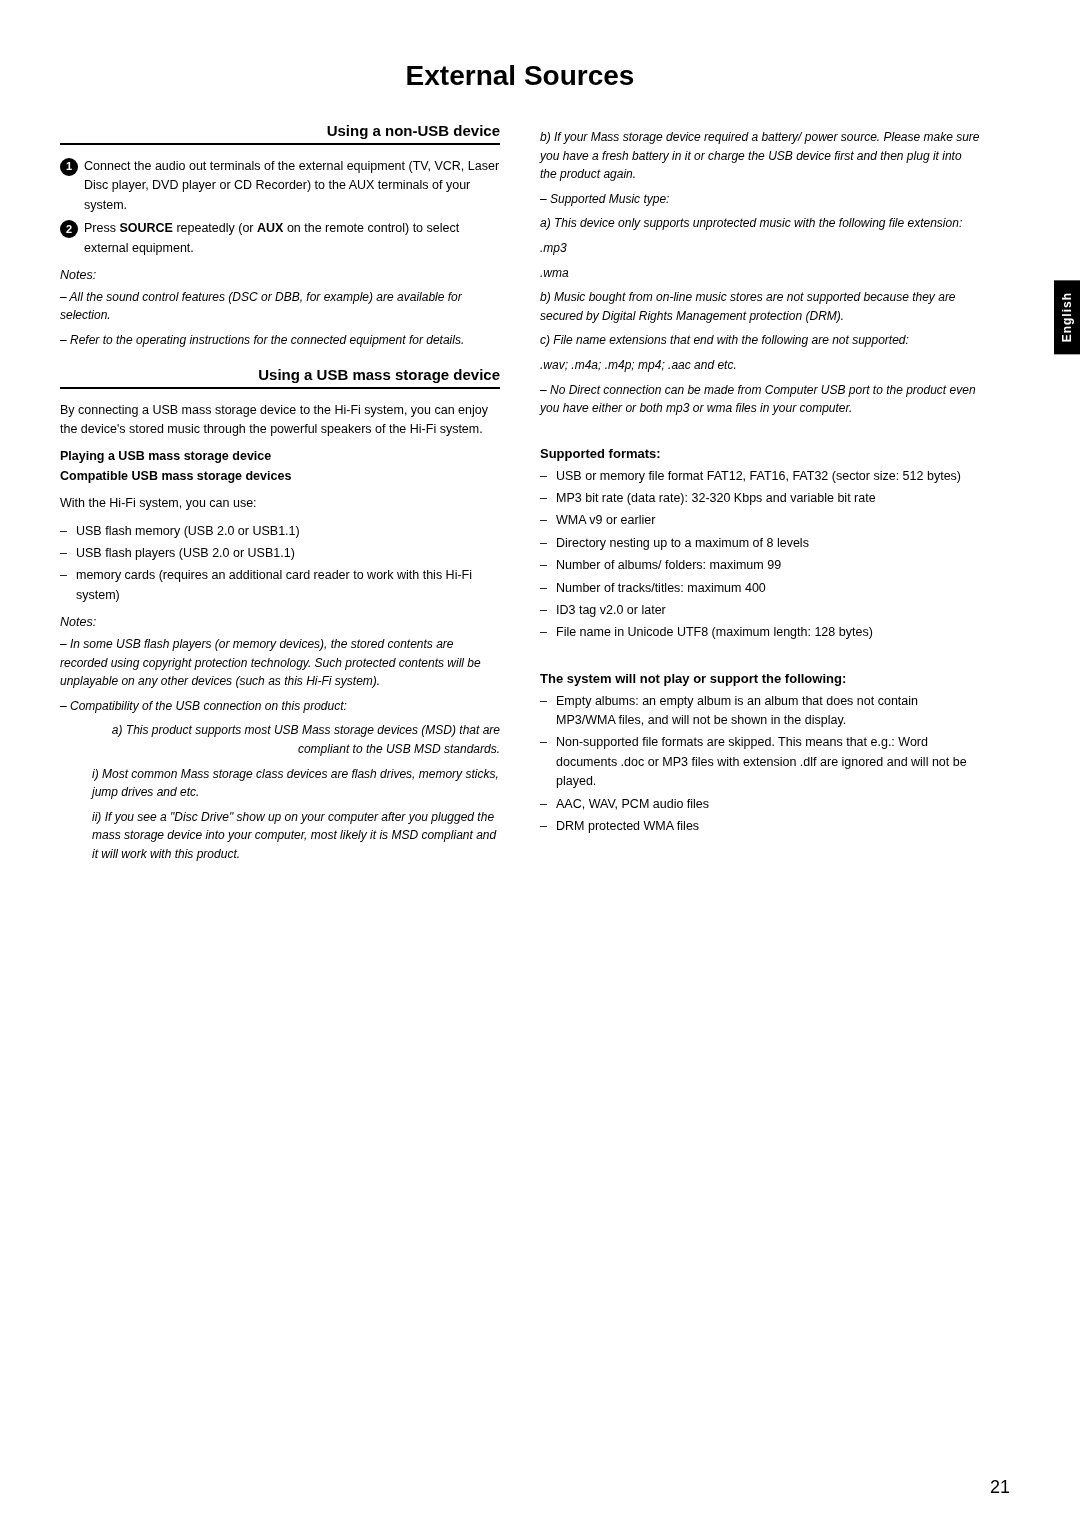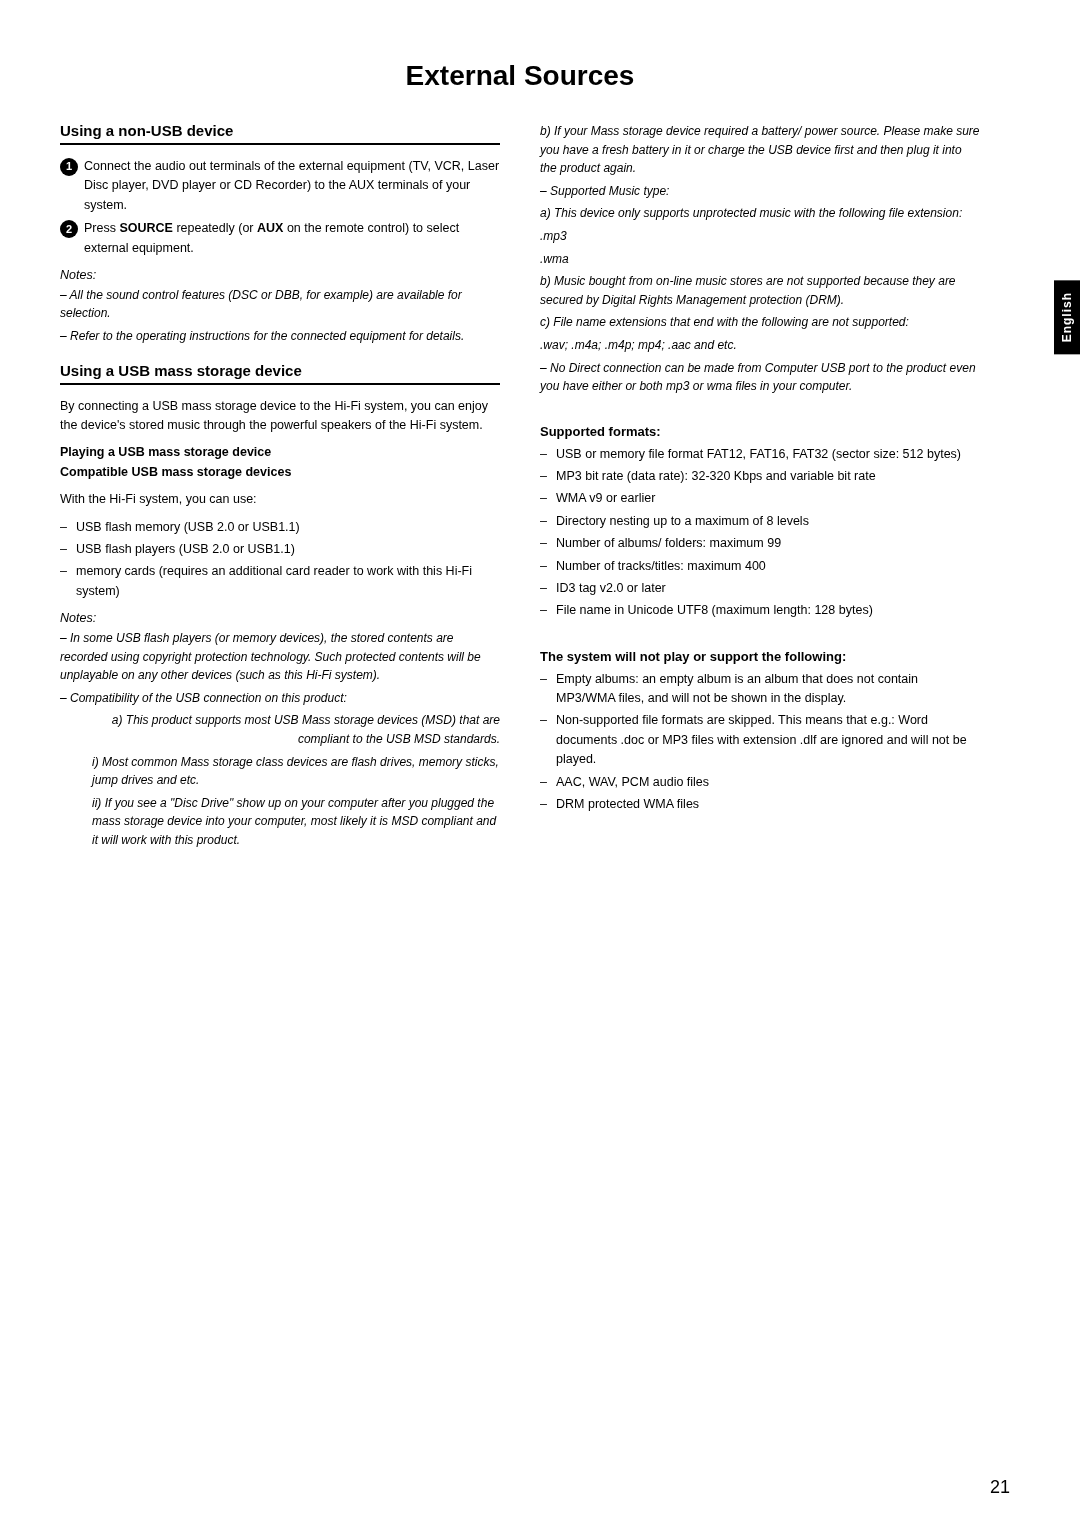--- a/index.html
+++ b/index.html
@@ -64,20 +64,21 @@
 
     
     .section-title {
       font-size: 15px;
       font-weight: bold;
       border-bottom: 2px solid #000;
       padding-bottom: 4px;
       margin-bottom: 12px;
       display: inline-block;
       width: 100%;
+      text-align: right;
     }
 
     
     .subsection-title {
       font-size: 13px;
       font-weight: bold;
       margin-bottom: 6px;
       margin-top: 28px;
     }
 
@@ -150,20 +151,21 @@
       font-size: 12.5px;
       font-weight: normal;
       margin-bottom: 4px;
     }
 
     .notes-text {
       font-style: italic;
       font-size: 12px;
       line-height: 1.55;
       margin-bottom: 4px;
+      margin-top: 6px;
     }
     .italic { font-style: italic; }
 
     
     .page-number {
       position: absolute;
       bottom: 30px;
       right: 70px;
       font-size: 18px;
     }

